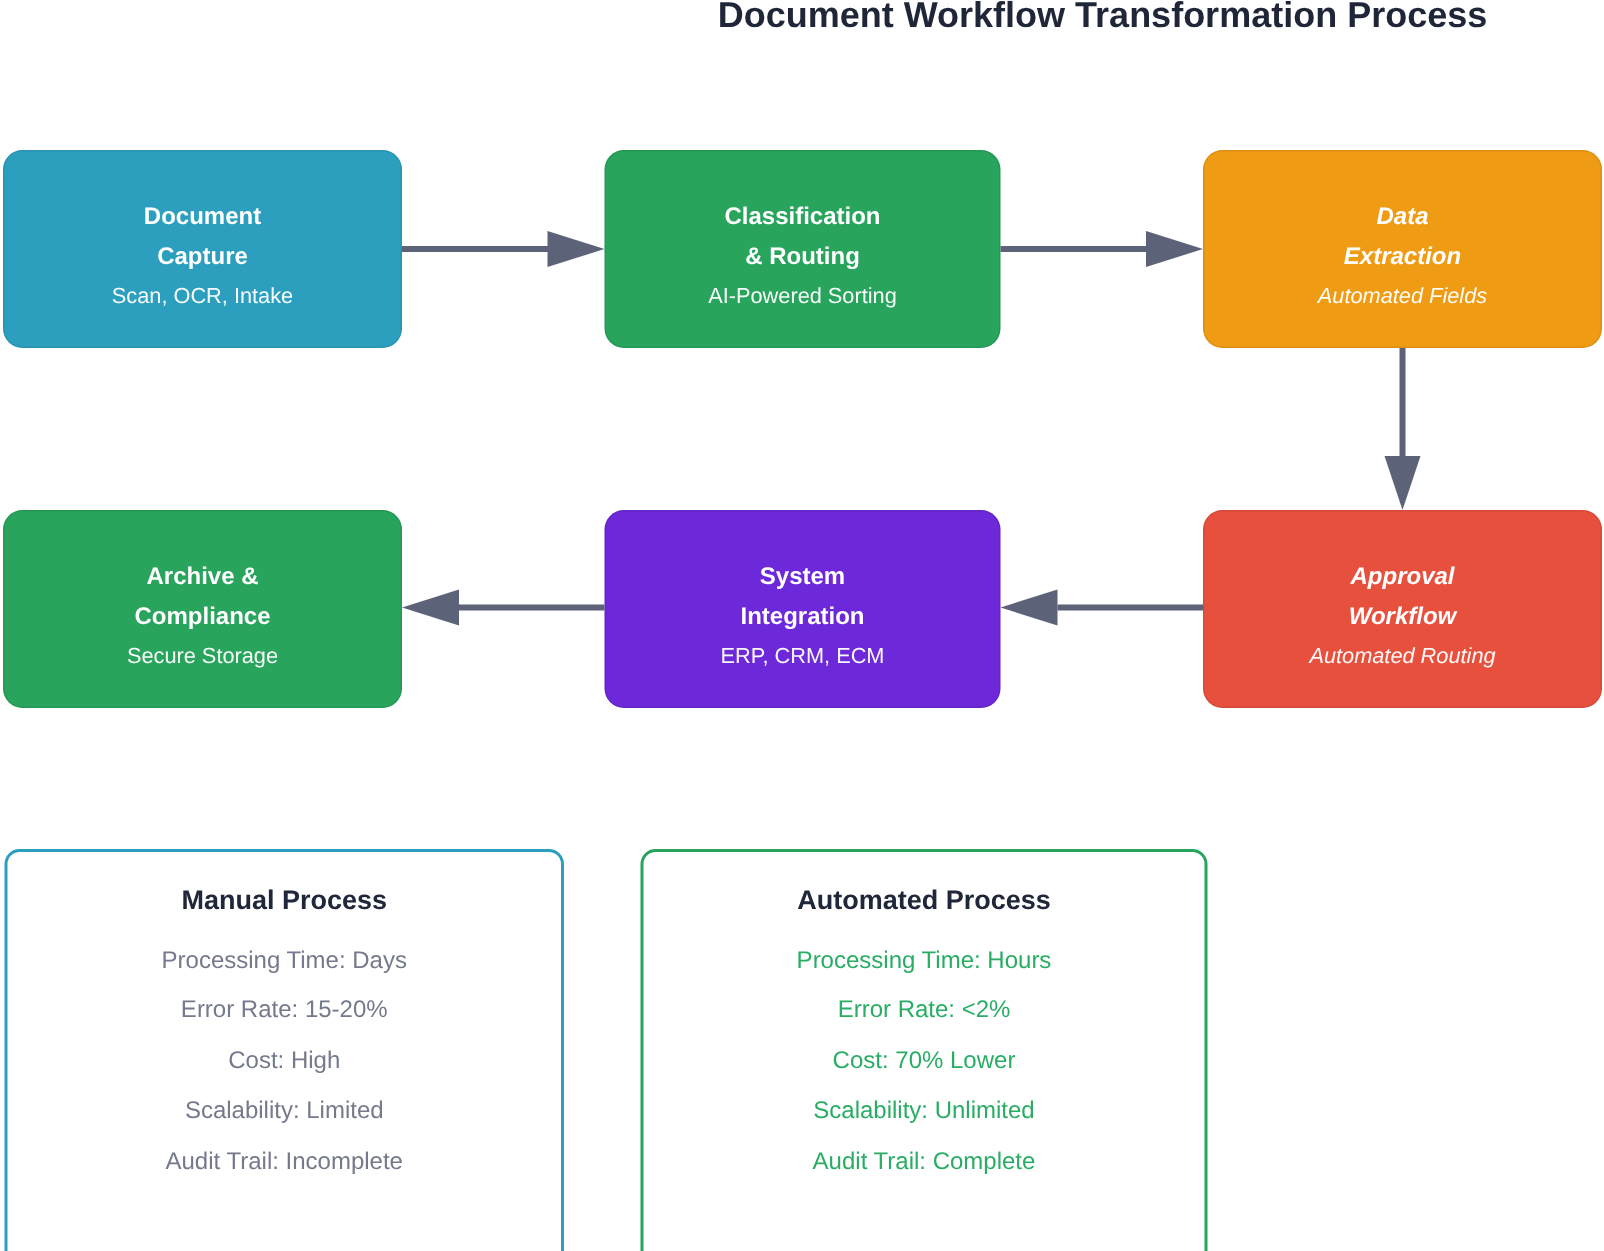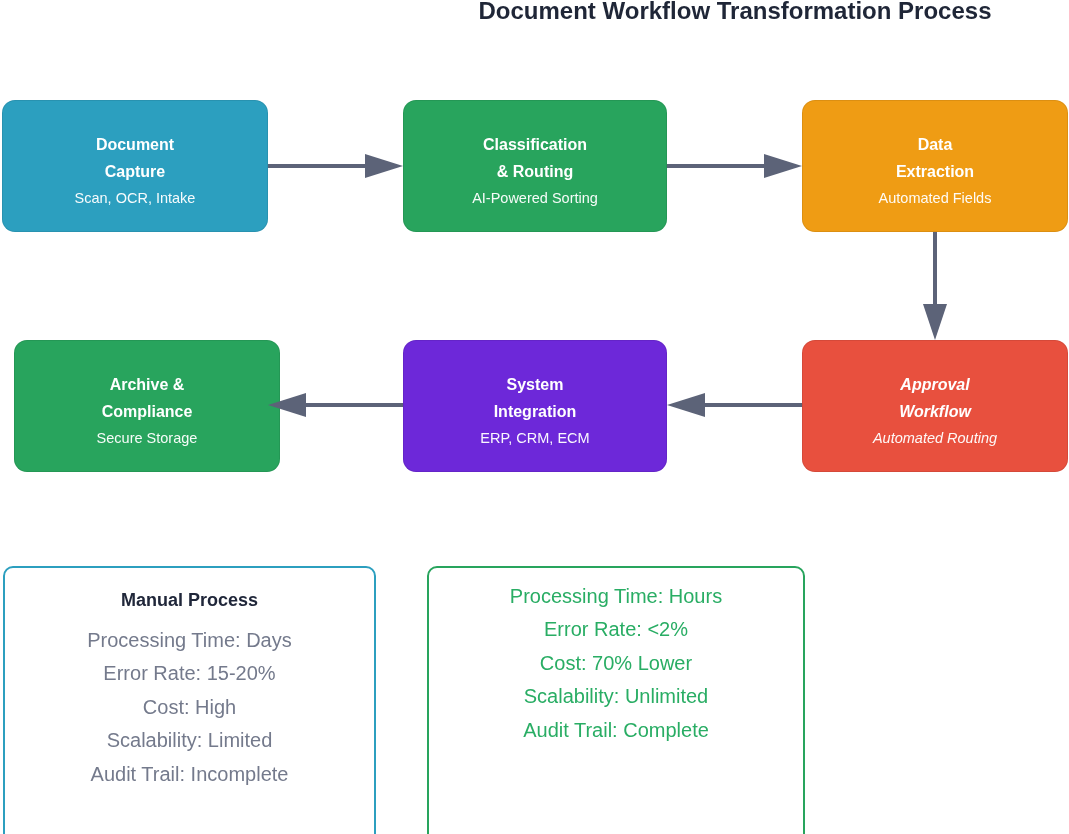--- a/index.html
+++ b/index.html
@@ -65,21 +65,21 @@
   }
   .card-title {
     margin-top: 20px;
     font-size: 18px;
     line-height: 24px;
     font-weight: bold;
     color: #20273A;
   }
   .card-items { margin-top: 12px; }
   .card-item {
-    font-size: 20px;
+    font-size: 16px;
     line-height: 33.4px;
   }
 </style>
 </head>
 <body>
 
 <div class="canvas">
 
   <div class="diagram-title">Document Workflow Transformation Process</div>
 
@@ -88,39 +88,39 @@
     <div class="node-title-line">Capture</div>
     <div class="node-subtitle">Scan, OCR, Intake</div>
   </div>
 
   <div class="node" style="left: 403px; top: 100px; width: 264px; background-color: rgb(40, 164, 93);">
     <div class="node-title-line">Classification</div>
     <div class="node-title-line">&amp; Routing</div>
     <div class="node-subtitle">AI-Powered Sorting</div>
   </div>
 
-  <div class="node" style="left: 802px; top: 100px; width: 266px; background-color: rgb(239, 156, 20);">
+  <div class="node" style="left: 802px; top: 100px; width: 266px; background-color: rgb(239, 156, 20); font-style: italic;">
     <div class="node-title-line">Data</div>
     <div class="node-title-line">Extraction</div>
     <div class="node-subtitle">Automated Fields</div>
   </div>
 
   <div class="node" style="left: 802px; top: 340px; width: 266px; background-color: rgb(232, 80, 62); font-style: italic;">
     <div class="node-title-line">Approval</div>
     <div class="node-title-line">Workflow</div>
     <div class="node-subtitle">Automated Routing</div>
   </div>
 
   <div class="node" style="left: 403px; top: 340px; width: 264px; background-color: #6d28d9;">
     <div class="node-title-line">System</div>
     <div class="node-title-line">Integration</div>
     <div class="node-subtitle">ERP, CRM, ECM</div>
   </div>
 
-  <div class="node" style="left: 2px; top: 340px; width: 266px; background-color: rgb(40, 164, 93); margin-left: 12px;">
+  <div class="node" style="left: 2px; top: 340px; width: 266px; background-color: rgb(40, 164, 93);">
     <div class="node-title-line">Archive &amp;</div>
     <div class="node-title-line">Compliance</div>
     <div class="node-subtitle">Secure Storage</div>
   </div>
 
   <div class="conn-line" style="left: 268px; top: 164px; width: 100px; height: 4px; background-color: rgb(92, 99, 120);"></div>
   <div class="conn-head point-right" style="left: 365px; top: 154px; border-left-color: rgb(92, 99, 120);"></div>
 
   <div class="conn-line" style="left: 667px; top: 164px; width: 100px; height: 4px; background-color: rgb(92, 99, 120);"></div>
   <div class="conn-head point-right" style="left: 764px; top: 154px; border-left-color: rgb(92, 99, 120);"></div>
@@ -139,20 +139,21 @@
     <div class="card-items" style="color: rgb(116, 122, 140);">
       <div class="card-item">Processing Time: Days</div>
       <div class="card-item">Error Rate: 15-20%</div>
       <div class="card-item">Cost: High</div>
       <div class="card-item">Scalability: Limited</div>
       <div class="card-item">Audit Trail: Incomplete</div>
     </div>
   </div>
 
   <div class="compare-card" style="left: 427px; width: 378px; border-color: rgb(40, 164, 93);">
+    <div class="card-title">Automated Process</div>
     <div class="card-items" style="color: rgb(41, 173, 100);">
       <div class="card-item">Processing Time: Hours</div>
       <div class="card-item">Error Rate: &lt;2%</div>
       <div class="card-item">Cost: 70% Lower</div>
       <div class="card-item">Scalability: Unlimited</div>
       <div class="card-item">Audit Trail: Complete</div>
     </div>
   </div>
 
 </div>

